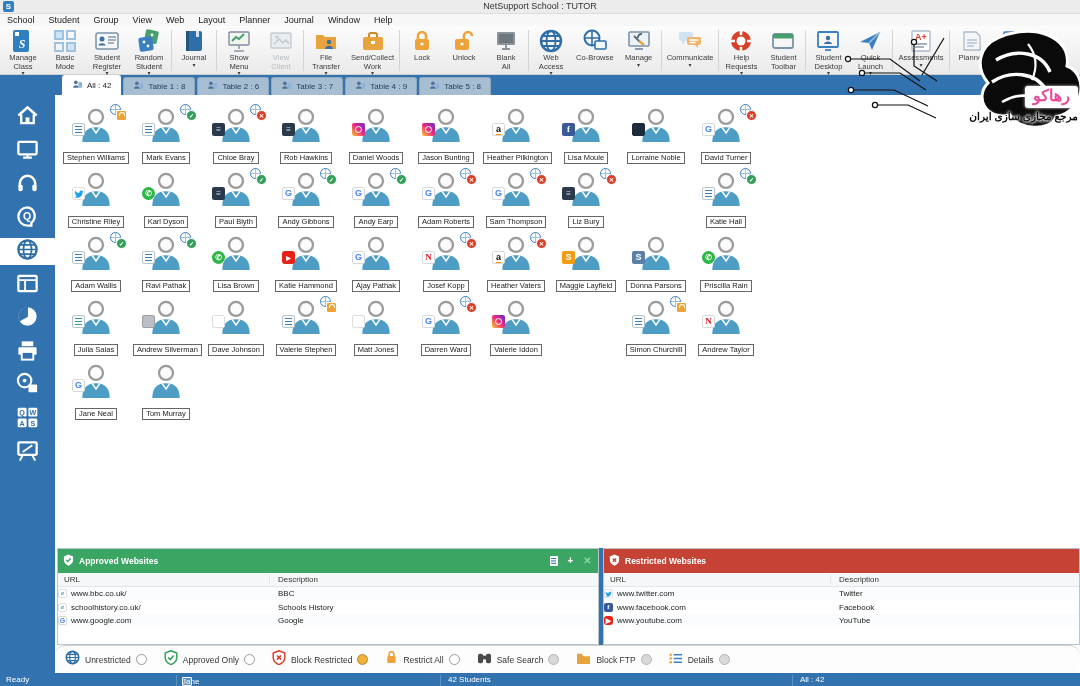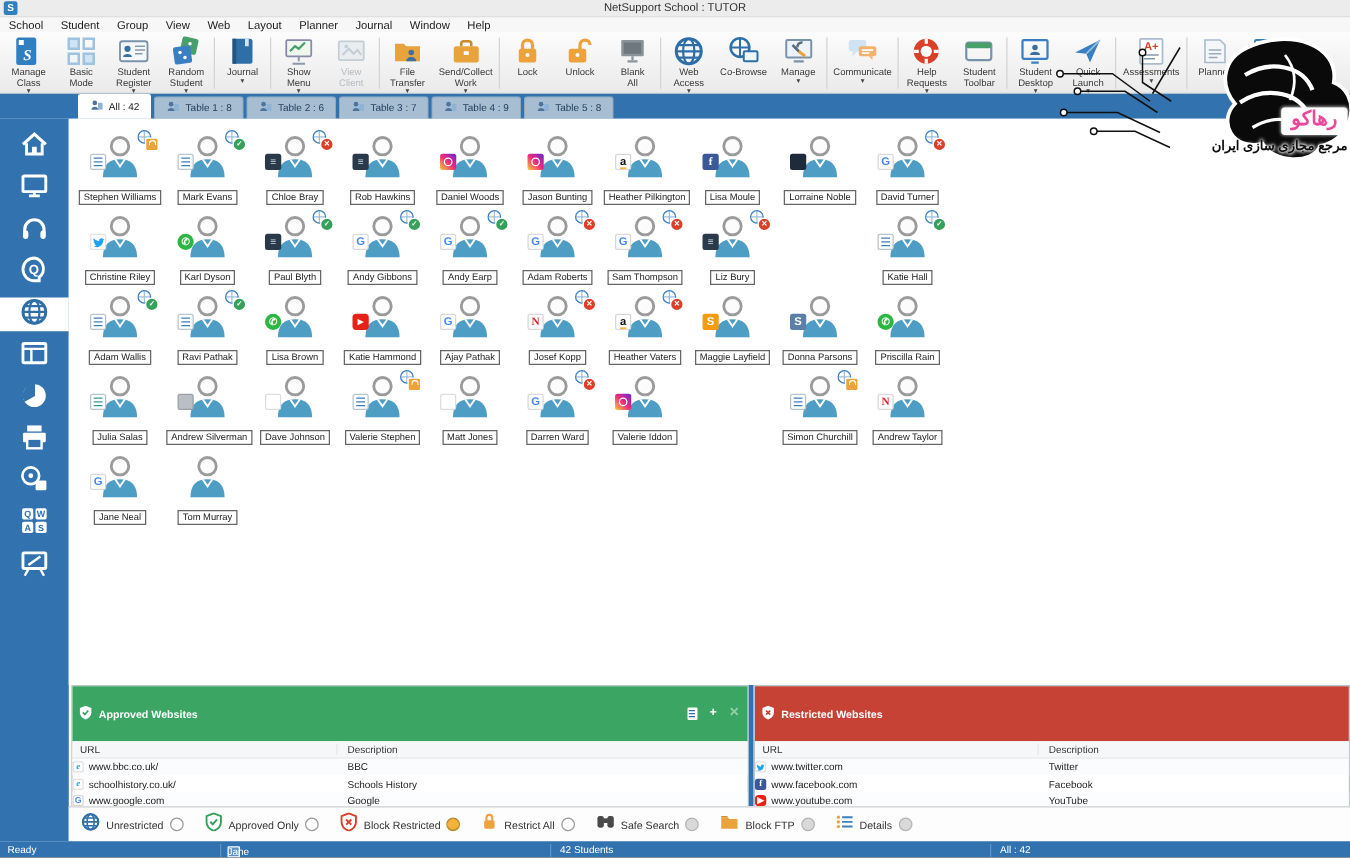--- a/index.html
+++ b/index.html
@@ -70,40 +70,40 @@
   .wok{background:#35a05a;}
   .wno{background:#d8402a;}
   .wlock{background:#eea33a;border-radius:2px;}
   .wlock::before{content:"";width:4px;height:3px;border:1.2px solid #fff;border-bottom:none;border-radius:3px 3px 0 0;margin-top:-3px;}
   .sname{display:inline-block;margin-top:2px;border:1px solid #666;background:#fff;font-size:7.5px;color:#222;
          line-height:9.5px;padding:0 3px;white-space:nowrap;}
   
   .panel{position:absolute;top:548px;height:97px;background:#fff;border:1px solid #b9c6d0;box-sizing:border-box;}
   .panel.approved{left:57px;width:542px;}
   .panel.restricted{left:603px;width:477px;}
-  .phead{height:16px;display:flex;align-items:center;gap:5px;padding:14px 5px;color:#fff;font-size:8.5px;font-weight:bold;}
+  .phead{height:16px;display:flex;align-items:center;gap:5px;padding:4px 5px;color:#fff;font-size:8.5px;font-weight:bold;}
   .approved .phead{background:#3ba563;}
   .restricted .phead{background:#c64234;}
   .ptools{margin-left:auto;display:flex;gap:6px;align-items:center;}
   .ptool{width:11px;height:11px;display:flex;align-items:center;justify-content:center;font-size:10px;color:#fff;cursor:default;line-height:1;}
   .ptool.dim{color:rgba(255,255,255,.45);}
   .ptool .doc{width:8px;height:10px;background:#fff;border-radius:1px;position:relative;}
   .ptool .doc::before{content:"";position:absolute;left:1.5px;top:2px;width:5px;height:1.2px;background:#2f6fa8;box-shadow:0 2.4px 0 #2f6fa8,0 4.8px 0 #2f6fa8;}
   .pcols{display:flex;height:13px;align-items:center;border-bottom:1px solid #e4e7ea;background:#f6f7f8;font-size:8px;color:#333;}
   .pcols .c1{padding-left:6px;box-sizing:border-box;border-right:1px solid #e4e7ea;}
   .approved .c1{width:212px;} .approved .c2{padding-left:8px;}
   .restricted .c1{width:227px;} .restricted .c2{padding-left:8px;}
   .prow{display:flex;height:13.4px;align-items:center;font-size:8px;color:#222;}
   .prow:nth-child(odd){background:#fbfcfd;}
   .prow .c1{display:flex;align-items:center;gap:4px;}
   .prow .bdg{width:9px;height:9px;font-size:7px;flex:0 0 auto;}
   .panel-divider{position:absolute;left:599px;top:548px;width:4px;height:97px;background:#3273af;}
   
   .webbar{position:absolute;left:55px;top:645px;width:1025px;height:28px;background:#fdfdfd;border-top:1px solid #cfcfcf;
-          display:flex;align-items:center;gap:17px;padding-left:10px;box-sizing:border-box;}
+          display:flex;align-items:center;gap:17px;padding-left:10px;box-sizing:border-box;border-radius:10px;}
   .witem{display:flex;align-items:center;gap:5px;cursor:default;}
   .witem .wlabel{font-size:8.5px;color:#333;}
   .radio{width:11px;height:11px;border-radius:50%;border:1px solid #9a9a9a;background:#fff;box-sizing:border-box;}
   .radio.on{background:radial-gradient(circle at 50% 45%,#f2b23c 55%,#c98b25 100%);border-color:#b58a2a;}
   .radio.toggle{background:#d9d9d9;border-color:#b5b5b5;}
   
   .statusbar{position:absolute;left:0;top:673px;width:1080px;height:13px;background:#3273af;color:#fff;font-size:8px;}
   .statusbar span{position:absolute;top:2px;}
   .st-ready{left:6px;}
   .st-user{left:182px;display:flex;align-items:center;gap:4px;}

